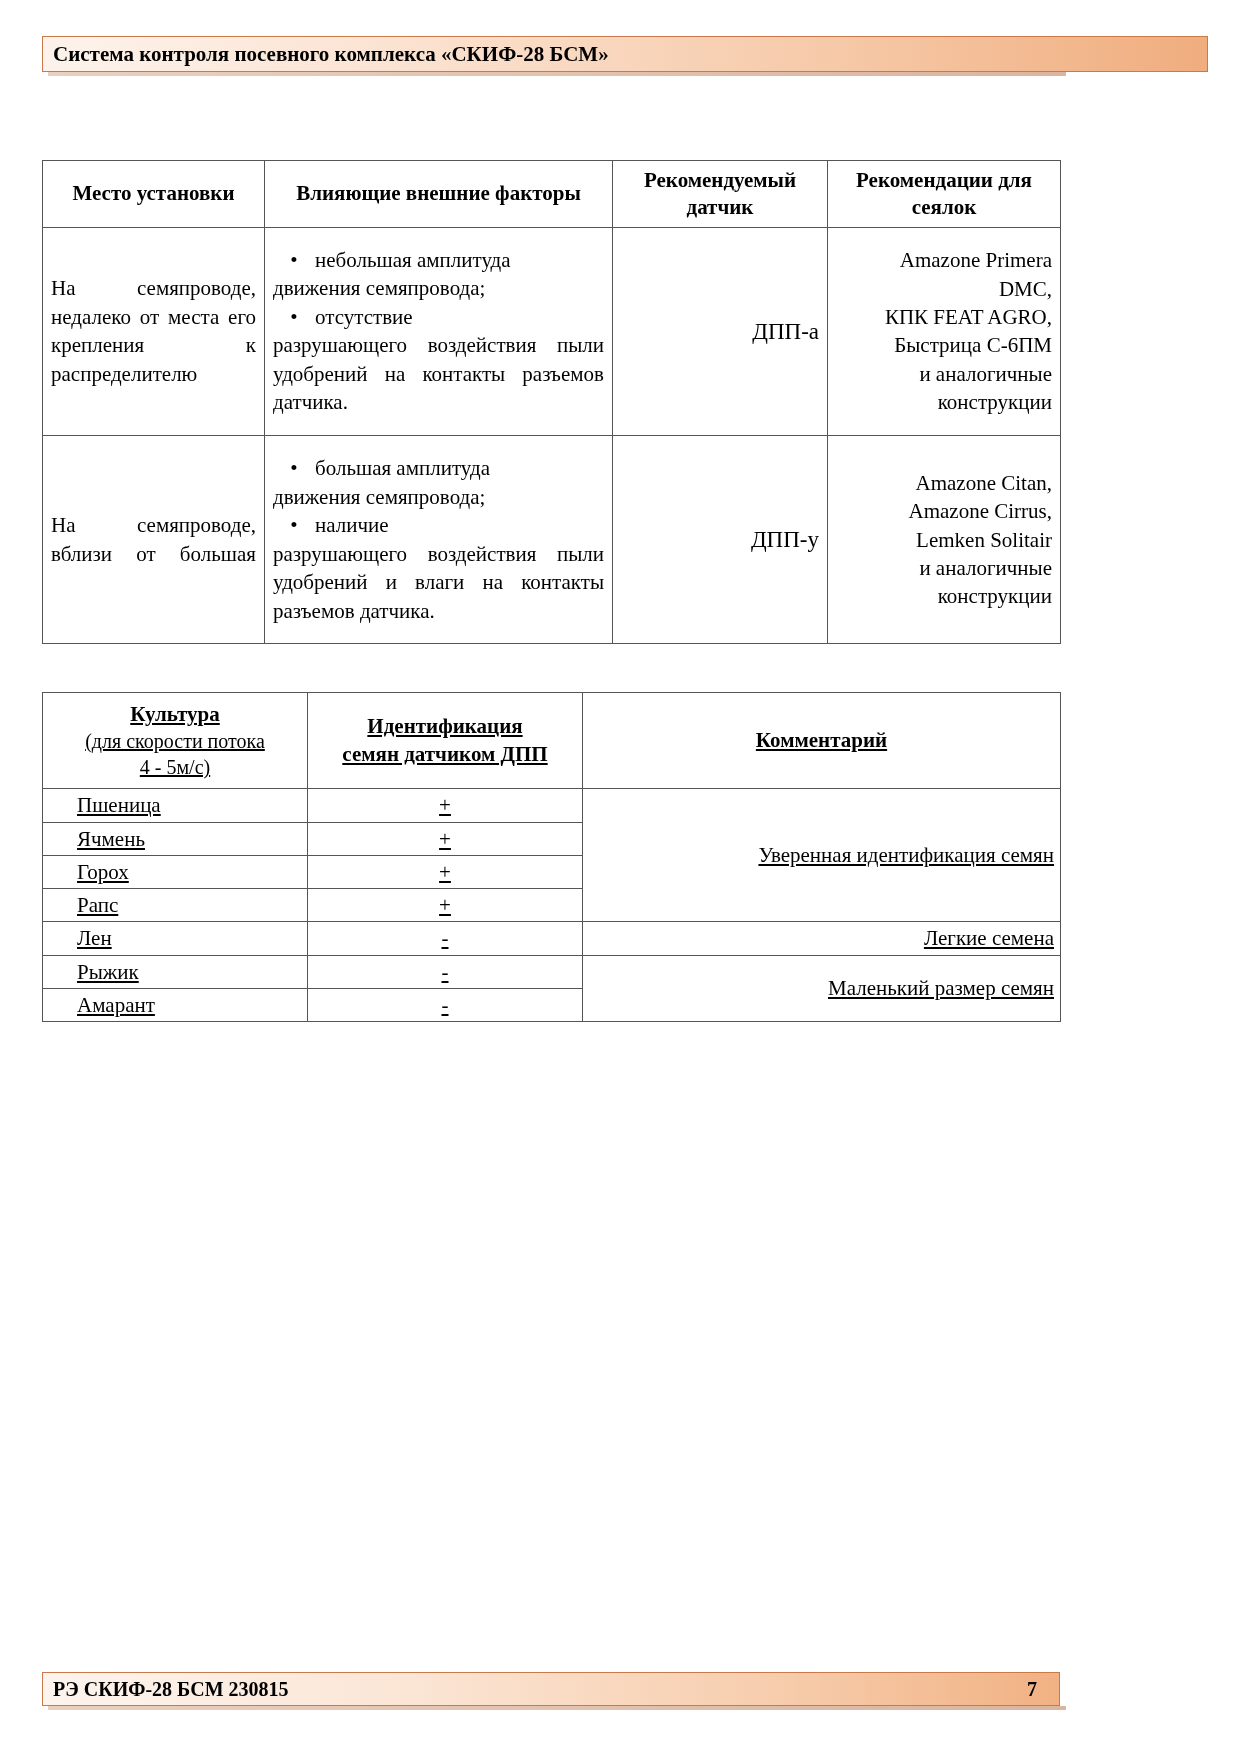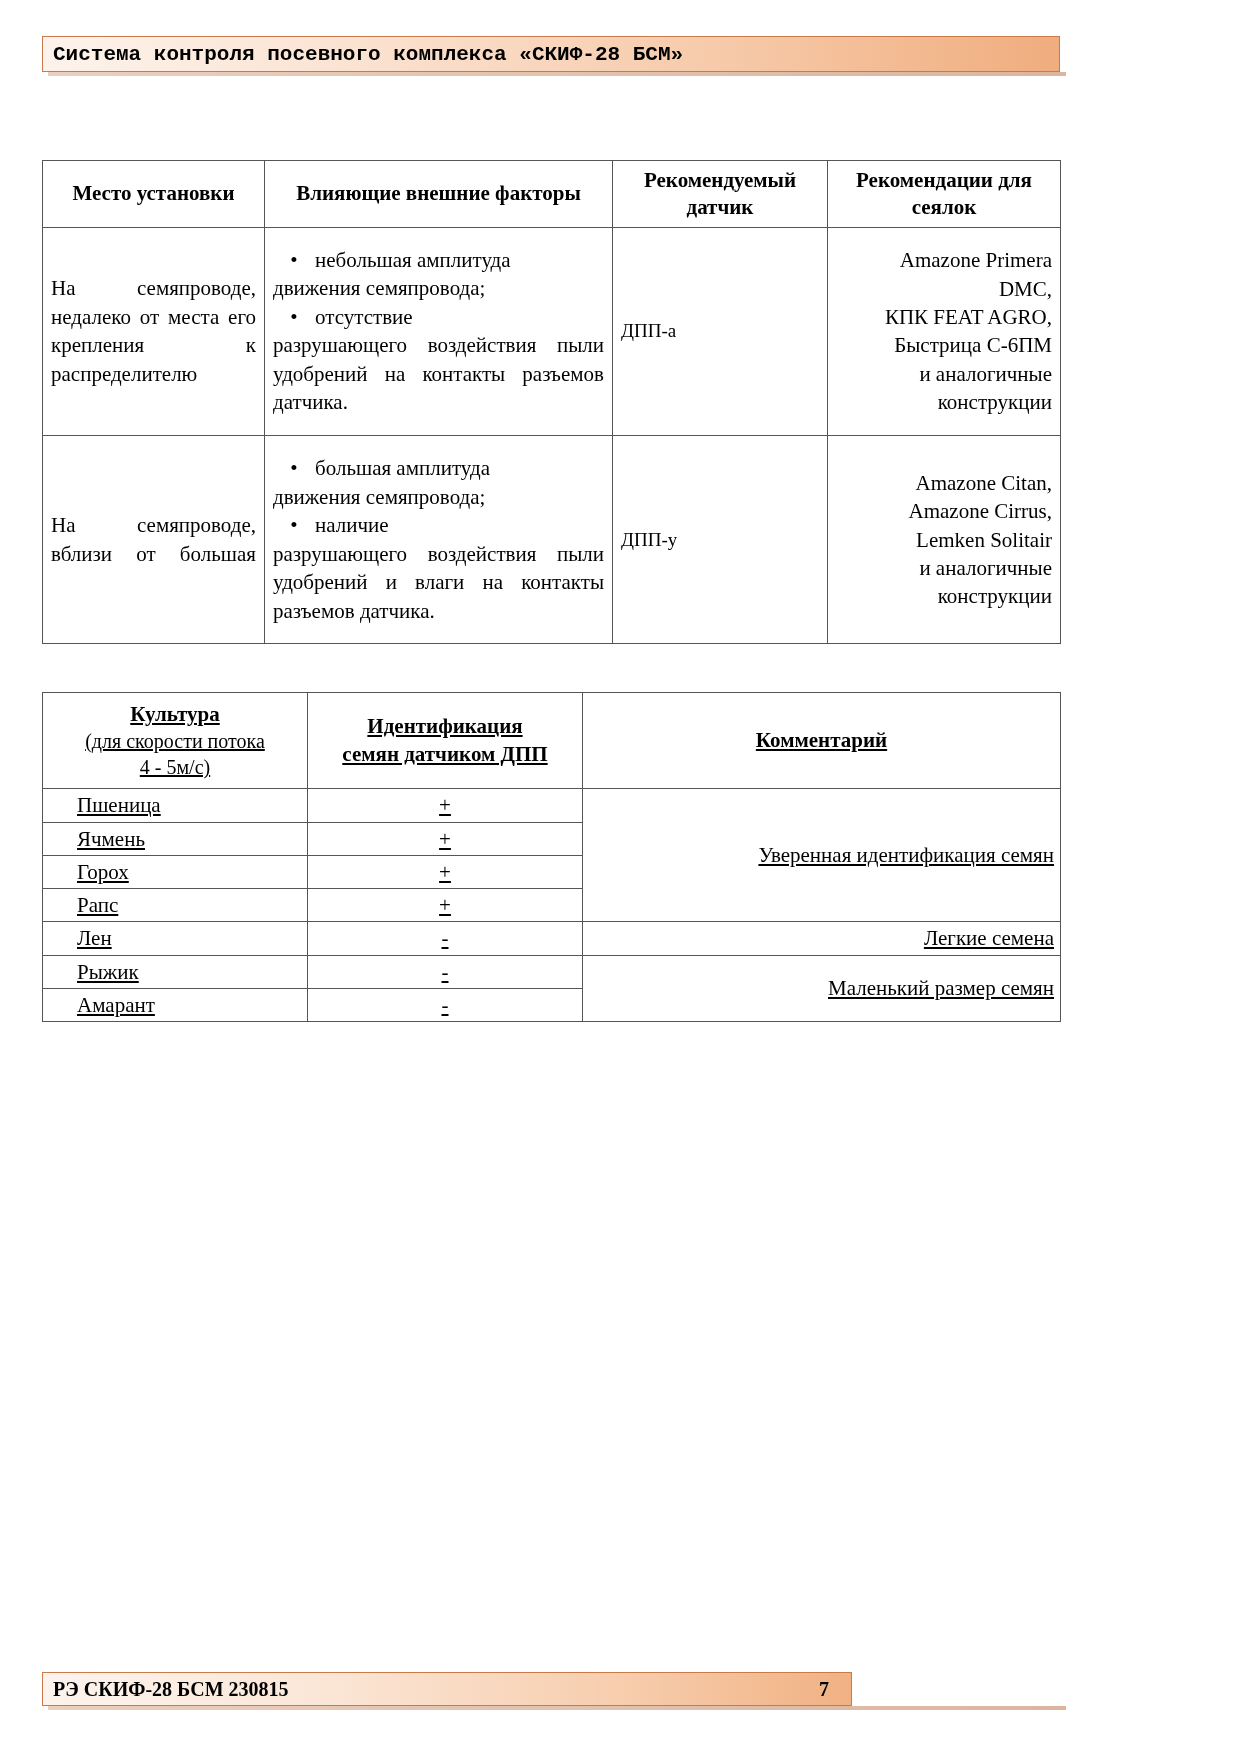--- a/index.html
+++ b/index.html
@@ -21,26 +21,25 @@
     left: 0; top: 0;
     width: 1241px;
     height: 1755px;
   }
 
   
   .header-band {
     position: absolute;
     left: 42px;
     top: 36px;
-    width: 1018px;
+    width: 1166px;
     height: 36px;
     background: linear-gradient(to right, #fdf3ec 0%, #fbe3d2 30%, #f6c9a8 68%, #f0ad7e 100%);
     border: 1px solid #c9794a;
     box-sizing: border-box;
-    font-family: Liberation Mono, monospace;
   }
   .header-band .band-text {
     position: absolute;
     left: 10px;
     top: 50%;
     transform: translateY(-50%);
     font-size: 21px;
     font-weight: bold;
     white-space: nowrap;
     letter-spacing: 0px;
@@ -52,21 +51,21 @@
     width: 1018px;
     height: 4px;
     background: linear-gradient(to right, rgba(210,150,110,0.45), rgba(190,120,80,0.55));
   }
 
   
   .footer-band {
     position: absolute;
     left: 42px;
     top: 1672px;
-    width: 810px;
+    width: 1018px;
     height: 34px;
     background: linear-gradient(to right, #fdf4ee 0%, #fbe6d6 35%, #f7cdad 72%, #f1b183 100%);
     border: 1px solid #c9794a;
     box-sizing: border-box;
   }
   .footer-band .foot-left {
     position: absolute;
     left: 10px;
     top: 50%;
     transform: translateY(-50%);
@@ -152,22 +151,22 @@
     display: inline-block;
     width: 42px;
     text-align: center;
   }
 
   .cell-center {
     text-align: center;
     vertical-align: middle;
   }
   .sensor-name {
-    font-size: 19px;
-    text-align: left;
+    font-size: 23px;
+    text-align: right;
   }
   .seeder-list {
     text-align: right;
     line-height: 1.35;
   }
 
   
   #table3 {
     left: 42px;
     top: 692px;

